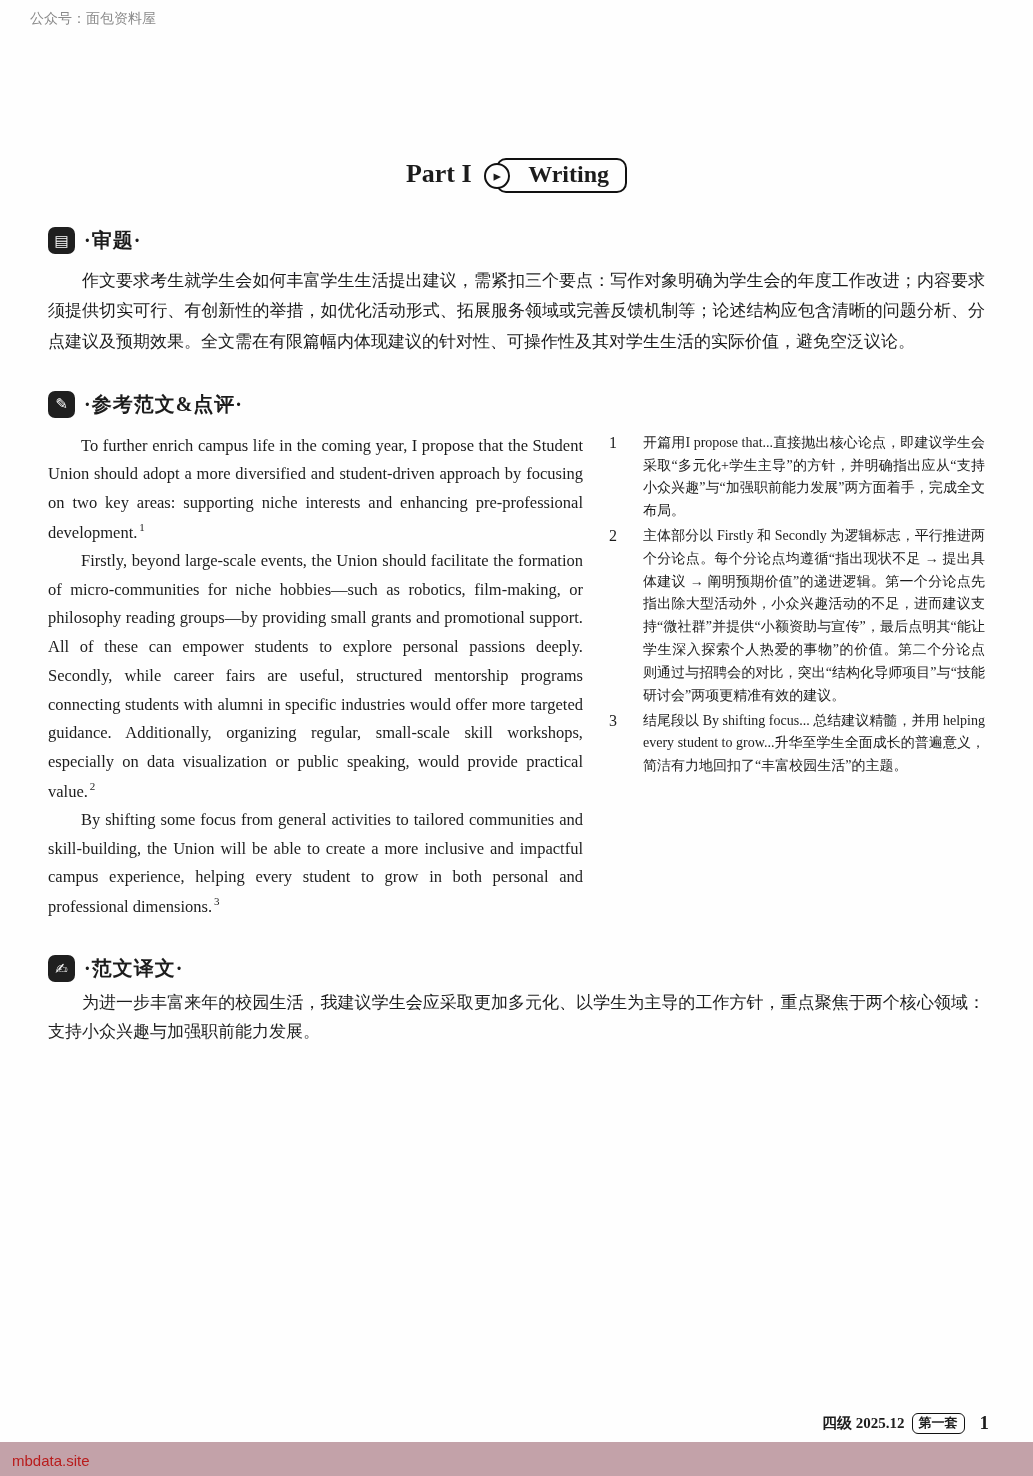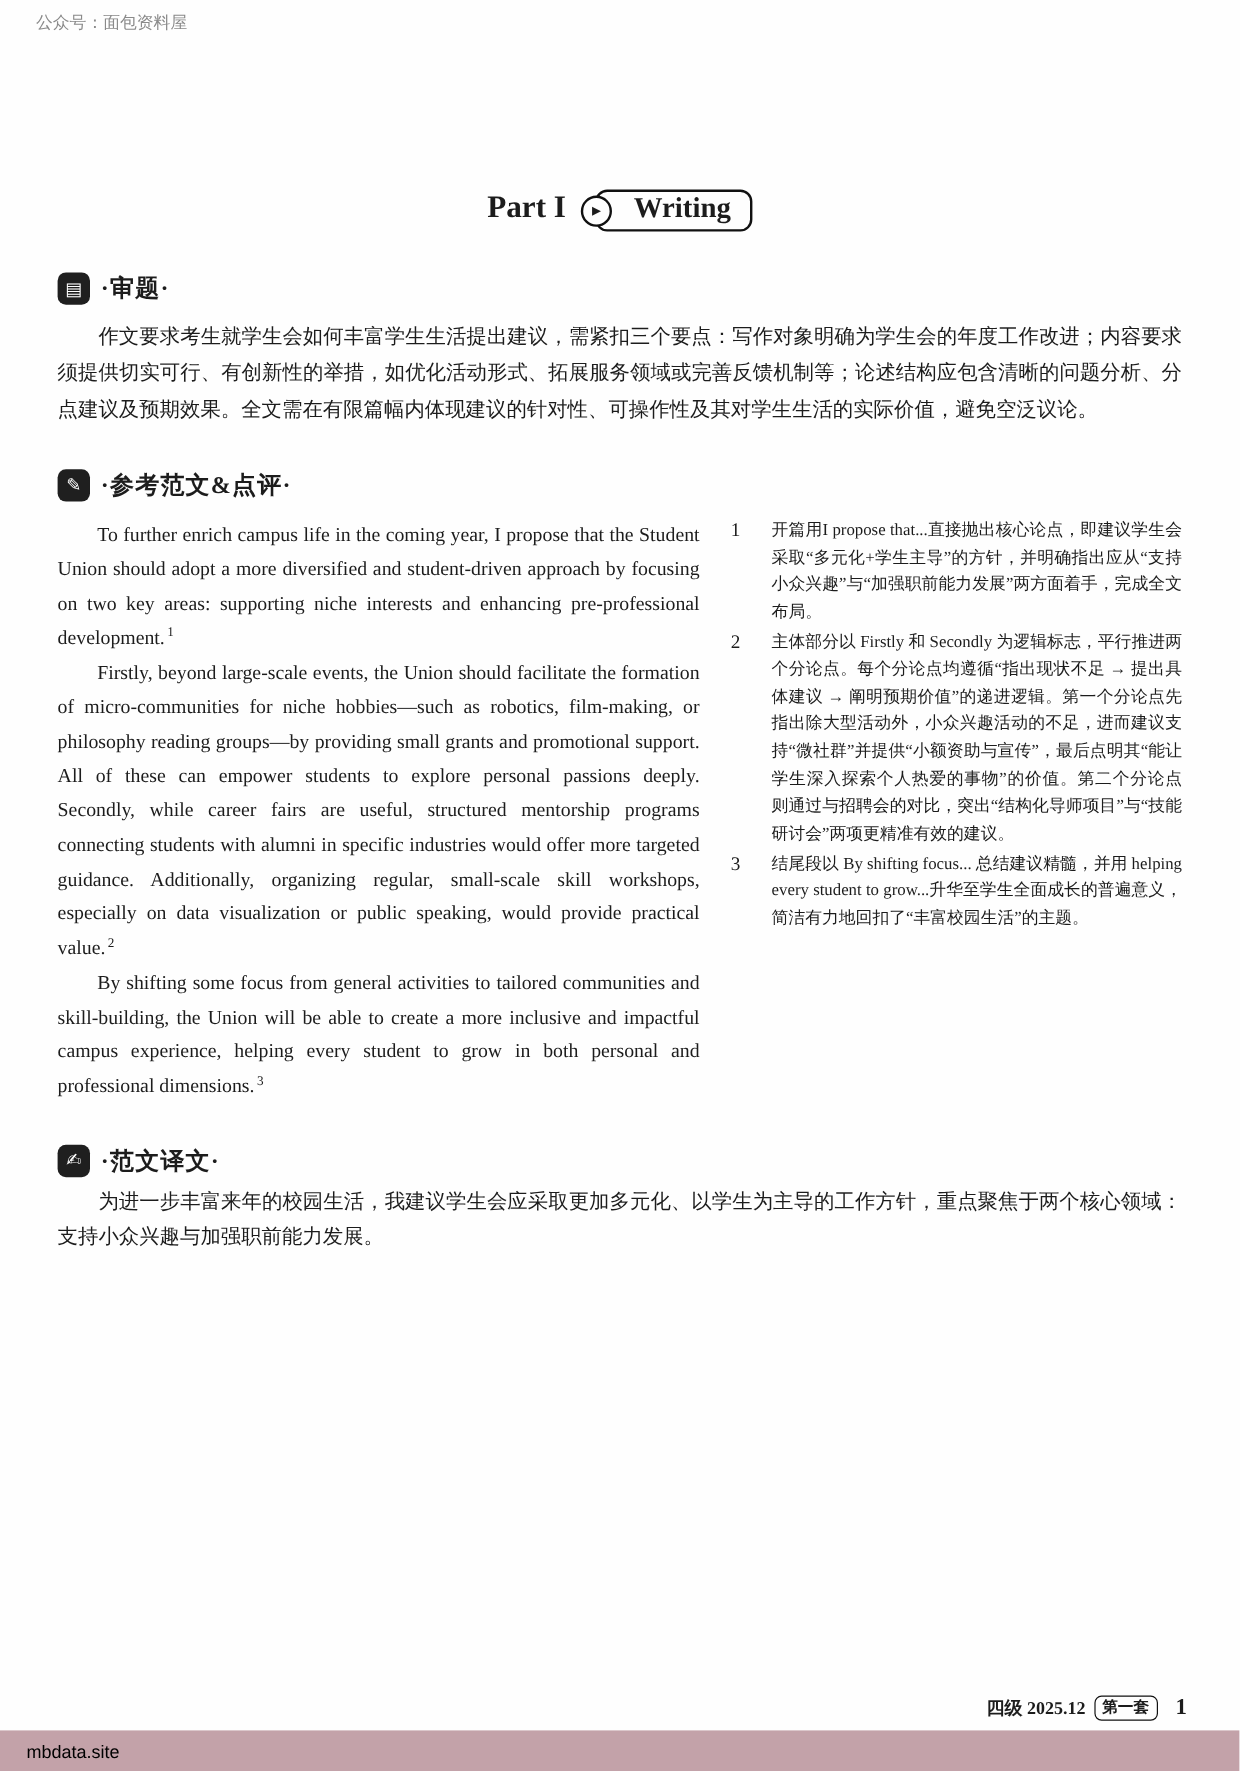--- a/index.html
+++ b/index.html
@@ -152,23 +152,23 @@
   }
   .footer-page { font-size: 19px; font-weight: bold; margin-left: 8px; }
 
   
   .bottom-strip {
     position: absolute; left: 0; right: 0; bottom: 0;
     height: 34px;
     background: #c3a2a9;
   }
   .wm-bottom {
-    position: absolute; left: 22px; bottom: 7px;
+    position: absolute; left: 12px; bottom: 7px;
     font-family: "Liberation Sans", sans-serif;
-    font-size: 15px; color: #000000;
+    font-size: 15px; color: #b91c1c;
   }
 </style>
 </head>
 <body>
 
 <div class="wm-top">公众号：面包资料屋</div>
 
 <div class="page">
 
 

